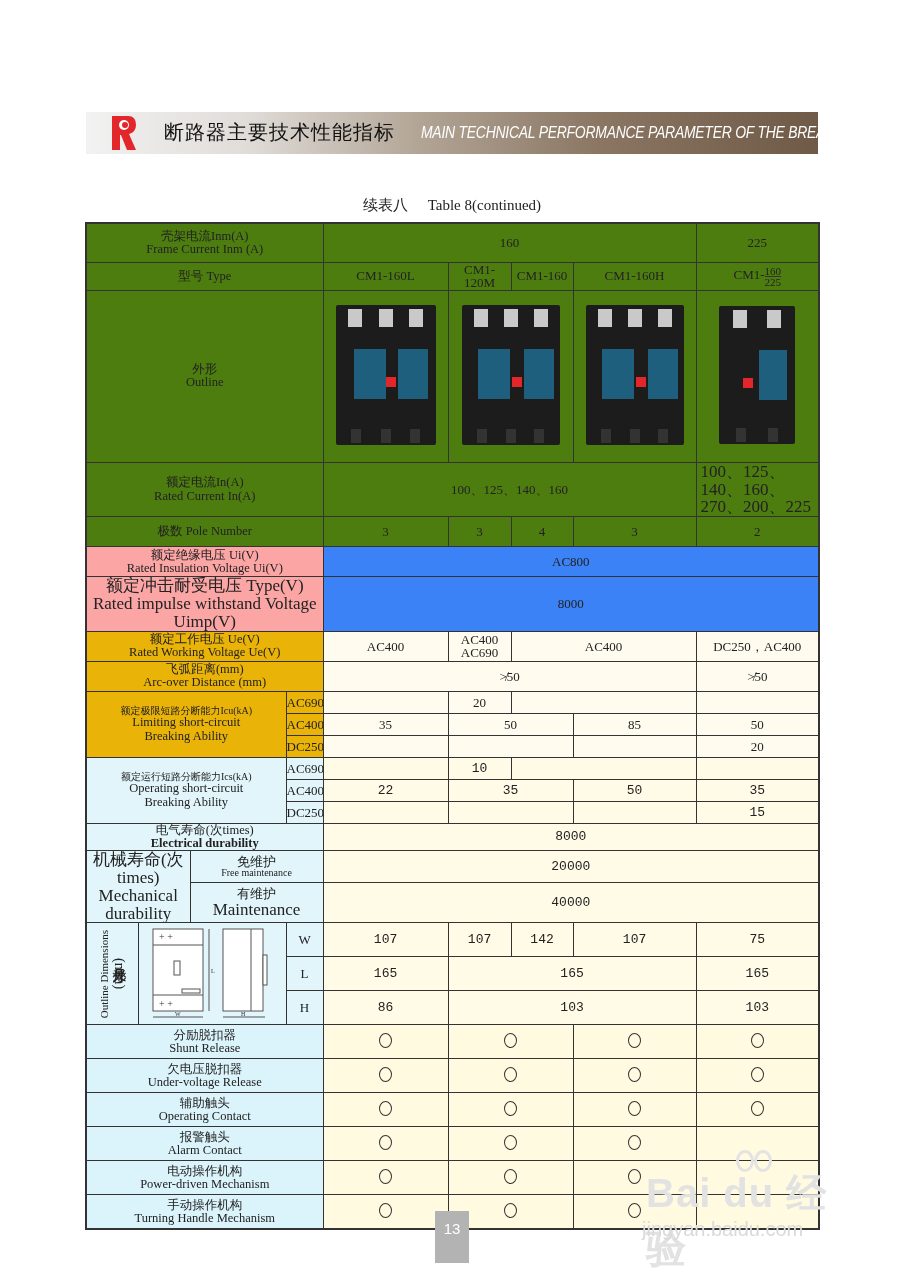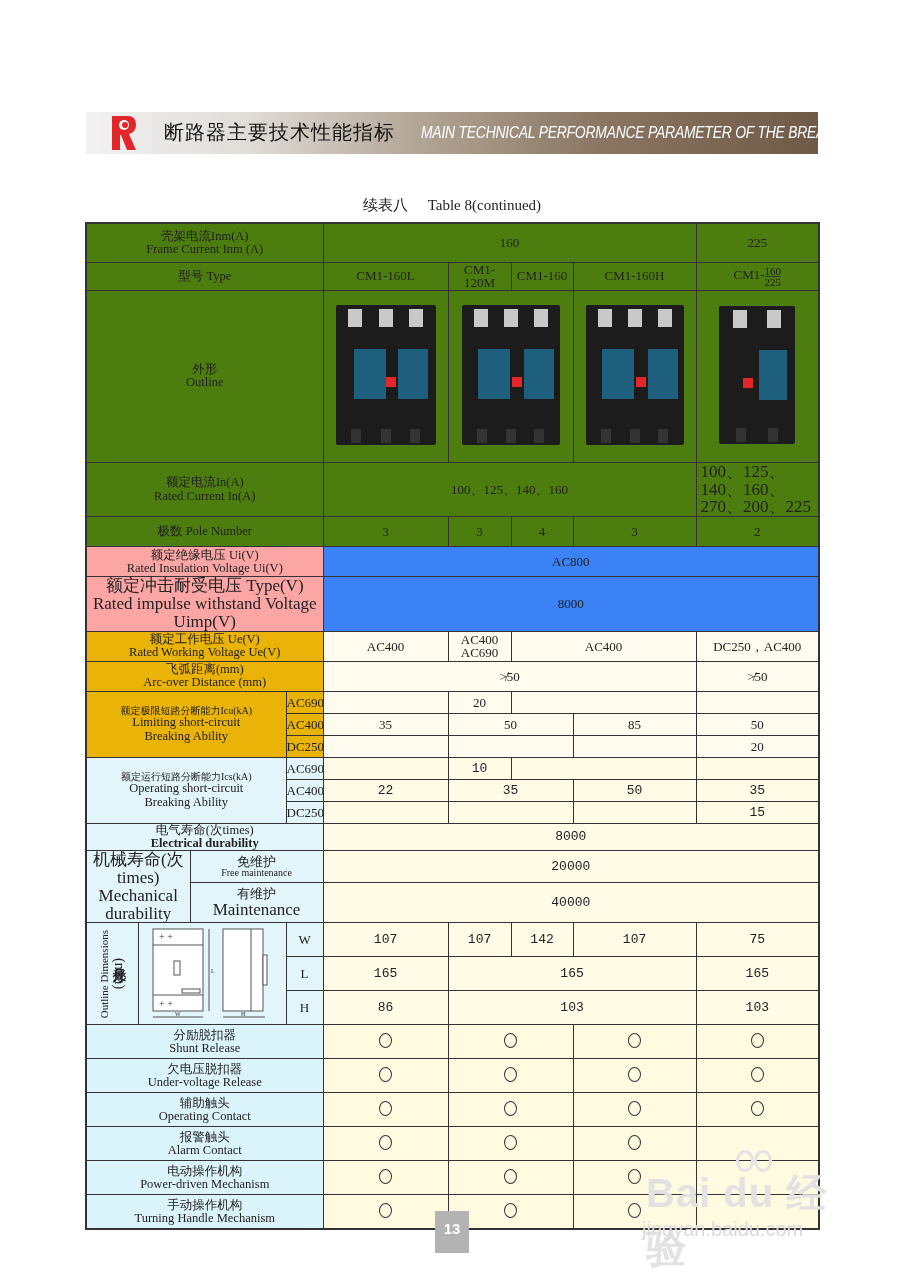--- a/index.html
+++ b/index.html
@@ -25,21 +25,21 @@
   .b4{background:#dbf3fa;} .c4{background:#fffae0;}
   .circ{display:inline-block;width:11px;height:13px;border:1px solid #333;border-radius:50%;}
   .breaker{display:inline-block;position:relative;background:#1c1c1c;border-radius:2px;}
   .breaker .top{position:absolute;left:4px;right:4px;top:4px;height:22px;display:flex;justify-content:space-around;}
   .breaker .top i{width:14px;height:18px;background:#c9c9c9;display:block;}
   .breaker .lblp{position:absolute;top:44px;height:50px;background:#1f5f7e;}
   .breaker .btn{position:absolute;top:72px;width:10px;height:10px;background:#e3262a;}
   .breaker .bot{position:absolute;left:6px;right:6px;bottom:2px;height:14px;display:flex;justify-content:space-around;}
   .breaker .bot i{width:10px;height:14px;background:#333;display:block;}
   .vtext{writing-mode:vertical-rl;font-size:13px;line-height:1.1;}
-  .pagenum{position:absolute;left:435px;top:1211px;width:34px;height:42px;background:#b3b3b3;color:#fff;font-family:"Liberation Sans",sans-serif;font-size:15px;text-align:center;line-height:36px;font-weight:bold;}
+  .pagenum{position:absolute;left:435px;top:1211px;width:34px;height:52px;background:#b3b3b3;color:#fff;font-family:"Liberation Sans",sans-serif;font-size:15px;text-align:center;line-height:36px;}
   .wm{position:absolute;left:640px;top:1150px;width:220px;height:100px;color:#dcdcdc;font-family:"Liberation Sans",sans-serif;}
   .wm .big{position:absolute;left:6px;top:16px;font-size:40px;font-weight:bold;letter-spacing:1px;color:#e2e2e2;}
   .wm .small{position:absolute;left:2px;top:68px;font-size:20px;color:#dadada;}
   .paw{position:absolute;border-radius:50%;border:3px solid #e3e3e3;}
 </style>
 </head>
 <body>
 
 <div class="banner">
   <svg class="logo" viewBox="0 0 26 34">

